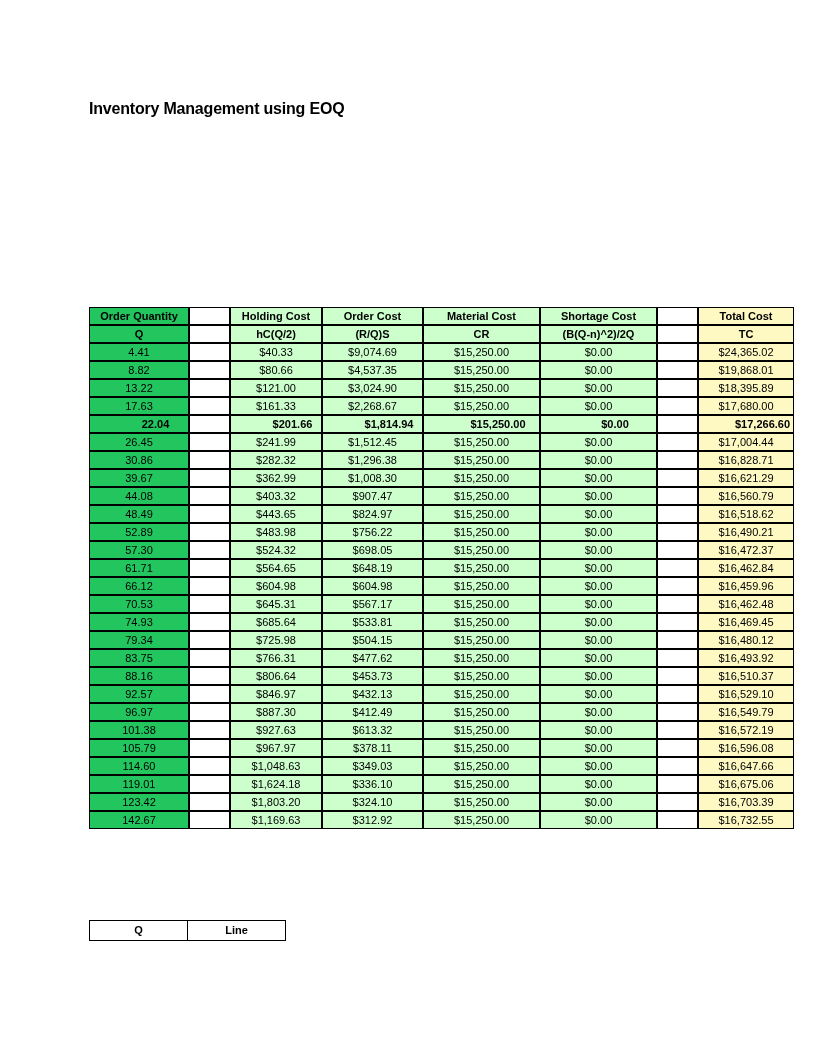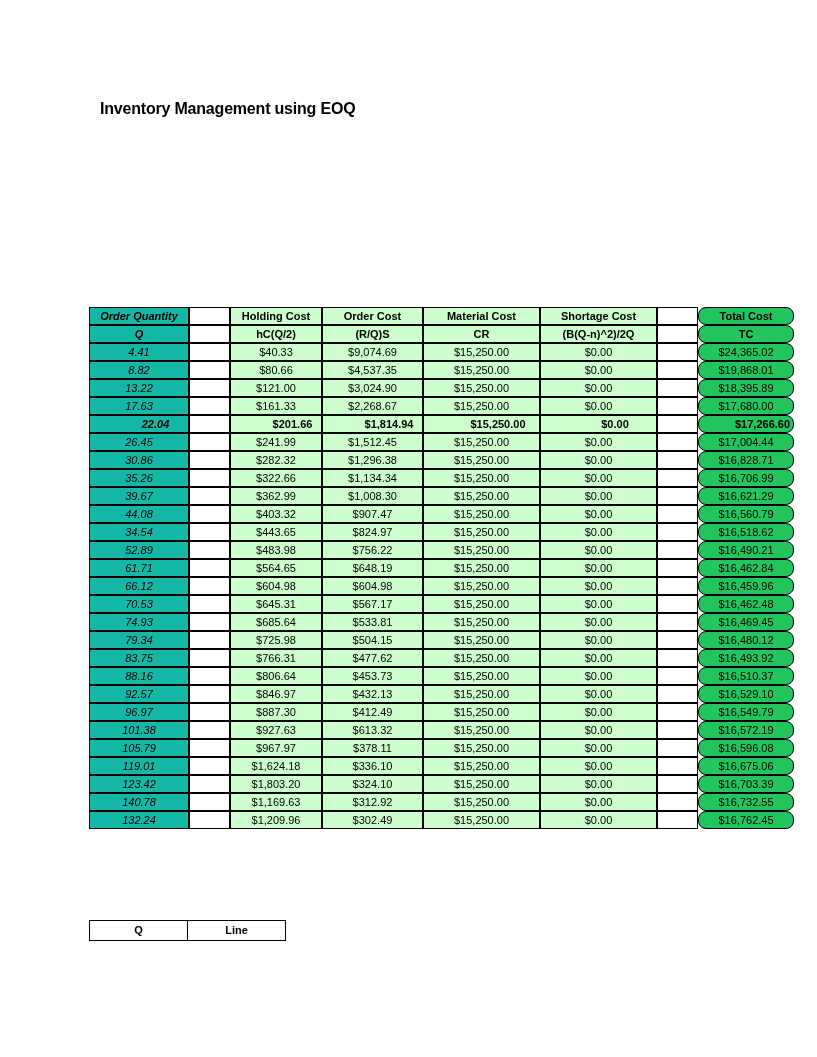--- a/index.html
+++ b/index.html
@@ -11,21 +11,21 @@
     width: 817px;
     height: 1057px;
     position: relative;
     font-family: "Liberation Sans", sans-serif;
     -webkit-font-smoothing: none;
   }
 
   
   #sheet-title {
     position: absolute;
-    left: 100px;
+    left: 89px;
     top: 100px;
     font-size: 16px;
     font-weight: bold;
     color: #000000;
     letter-spacing: -0.2px;
     white-space: nowrap;
   }
 
   
   #eoq-table-wrap {
@@ -54,23 +54,23 @@
   }
   
   col.c-q      { width: 100px; }
   col.c-hold   { width: 92px; }
   col.c-order  { width: 101px; }
   col.c-mat    { width: 117px; }
   col.c-short  { width: 117px; }
   col.c-total  { width: 90px; }
 
   
-  .cell-q      { background: #14b8a6; font-style: italic; }
+  .cell-q      { background: #22c55e; }
   .cell-green  { background: #ccffcc; }
-  .cell-pink   { background: #22c55e; border-radius: 8px; }
+  .cell-pink   { background: #fef9c3; }
 
   
   tr.hdr-title td, tr.hdr-formula td { font-weight: bold; }
   tr.hdr-title td { font-size: 11px; }
   tr.hdr-formula td { font-size: 11px; }
 
   
   tr.optimum td { font-weight: bold; padding-left: 36px; }
 
   
@@ -206,70 +206,70 @@
           <td class="cell-q">30.86</td>
           <td class="gap"></td>
           <td class="cell-green">$282.32</td>
           <td class="cell-green">$1,296.38</td>
           <td class="cell-green">$15,250.00</td>
           <td class="cell-green">$0.00</td>
           <td class="gap"></td>
           <td class="cell-pink">$16,828.71</td>
         </tr>
         <tr>
-          <td class="cell-q">35.26</td>
-          <td class="gap"></td>
-          <td class="cell-green">$322.66</td>
-          <td class="cell-green">$1,134.34</td>
-          <td class="cell-green">$15,250.00</td>
-          <td class="cell-green">$0.00</td>
-          <td class="gap"></td>
-          <td class="cell-pink">$16,706.99</td>
-        </tr>
-        <tr>
           <td class="cell-q">39.67</td>
           <td class="gap"></td>
           <td class="cell-green">$362.99</td>
           <td class="cell-green">$1,008.30</td>
           <td class="cell-green">$15,250.00</td>
           <td class="cell-green">$0.00</td>
           <td class="gap"></td>
           <td class="cell-pink">$16,621.29</td>
         </tr>
         <tr>
           <td class="cell-q">44.08</td>
           <td class="gap"></td>
           <td class="cell-green">$403.32</td>
           <td class="cell-green">$907.47</td>
           <td class="cell-green">$15,250.00</td>
           <td class="cell-green">$0.00</td>
           <td class="gap"></td>
           <td class="cell-pink">$16,560.79</td>
         </tr>
         <tr>
-          <td class="cell-q">34.54</td>
+          <td class="cell-q">48.49</td>
           <td class="gap"></td>
           <td class="cell-green">$443.65</td>
           <td class="cell-green">$824.97</td>
           <td class="cell-green">$15,250.00</td>
           <td class="cell-green">$0.00</td>
           <td class="gap"></td>
           <td class="cell-pink">$16,518.62</td>
         </tr>
         <tr>
           <td class="cell-q">52.89</td>
           <td class="gap"></td>
           <td class="cell-green">$483.98</td>
           <td class="cell-green">$756.22</td>
           <td class="cell-green">$15,250.00</td>
           <td class="cell-green">$0.00</td>
           <td class="gap"></td>
           <td class="cell-pink">$16,490.21</td>
         </tr>
         <tr>
+          <td class="cell-q">57.30</td>
+          <td class="gap"></td>
+          <td class="cell-green">$524.32</td>
+          <td class="cell-green">$698.05</td>
+          <td class="cell-green">$15,250.00</td>
+          <td class="cell-green">$0.00</td>
+          <td class="gap"></td>
+          <td class="cell-pink">$16,472.37</td>
+        </tr>
+        <tr>
           <td class="cell-q">61.71</td>
           <td class="gap"></td>
           <td class="cell-green">$564.65</td>
           <td class="cell-green">$648.19</td>
           <td class="cell-green">$15,250.00</td>
           <td class="cell-green">$0.00</td>
           <td class="gap"></td>
           <td class="cell-pink">$16,462.84</td>
         </tr>
         <tr>
@@ -366,58 +366,58 @@
           <td class="cell-q">105.79</td>
           <td class="gap"></td>
           <td class="cell-green">$967.97</td>
           <td class="cell-green">$378.11</td>
           <td class="cell-green">$15,250.00</td>
           <td class="cell-green">$0.00</td>
           <td class="gap"></td>
           <td class="cell-pink">$16,596.08</td>
         </tr>
         <tr>
+          <td class="cell-q">114.60</td>
+          <td class="gap"></td>
+          <td class="cell-green">$1,048.63</td>
+          <td class="cell-green">$349.03</td>
+          <td class="cell-green">$15,250.00</td>
+          <td class="cell-green">$0.00</td>
+          <td class="gap"></td>
+          <td class="cell-pink">$16,647.66</td>
+        </tr>
+        <tr>
           <td class="cell-q">119.01</td>
           <td class="gap"></td>
           <td class="cell-green">$1,624.18</td>
           <td class="cell-green">$336.10</td>
           <td class="cell-green">$15,250.00</td>
           <td class="cell-green">$0.00</td>
           <td class="gap"></td>
           <td class="cell-pink">$16,675.06</td>
         </tr>
         <tr>
           <td class="cell-q">123.42</td>
           <td class="gap"></td>
           <td class="cell-green">$1,803.20</td>
           <td class="cell-green">$324.10</td>
           <td class="cell-green">$15,250.00</td>
           <td class="cell-green">$0.00</td>
           <td class="gap"></td>
           <td class="cell-pink">$16,703.39</td>
         </tr>
         <tr>
-          <td class="cell-q">140.78</td>
+          <td class="cell-q">142.67</td>
           <td class="gap"></td>
           <td class="cell-green">$1,169.63</td>
           <td class="cell-green">$312.92</td>
           <td class="cell-green">$15,250.00</td>
           <td class="cell-green">$0.00</td>
           <td class="gap"></td>
           <td class="cell-pink">$16,732.55</td>
-        </tr>
-        <tr>
-          <td class="cell-q">132.24</td>
-          <td class="gap"></td>
-          <td class="cell-green">$1,209.96</td>
-          <td class="cell-green">$302.49</td>
-          <td class="cell-green">$15,250.00</td>
-          <td class="cell-green">$0.00</td>
-          <td class="gap"></td>
-          <td class="cell-pink">$16,762.45</td>
         </tr>
       </tbody>
   </table>
 </div>
 
 <div id="legend-wrap">
   <table class="legend">
     <tbody>
       <tr>
         <td>Q</td>

